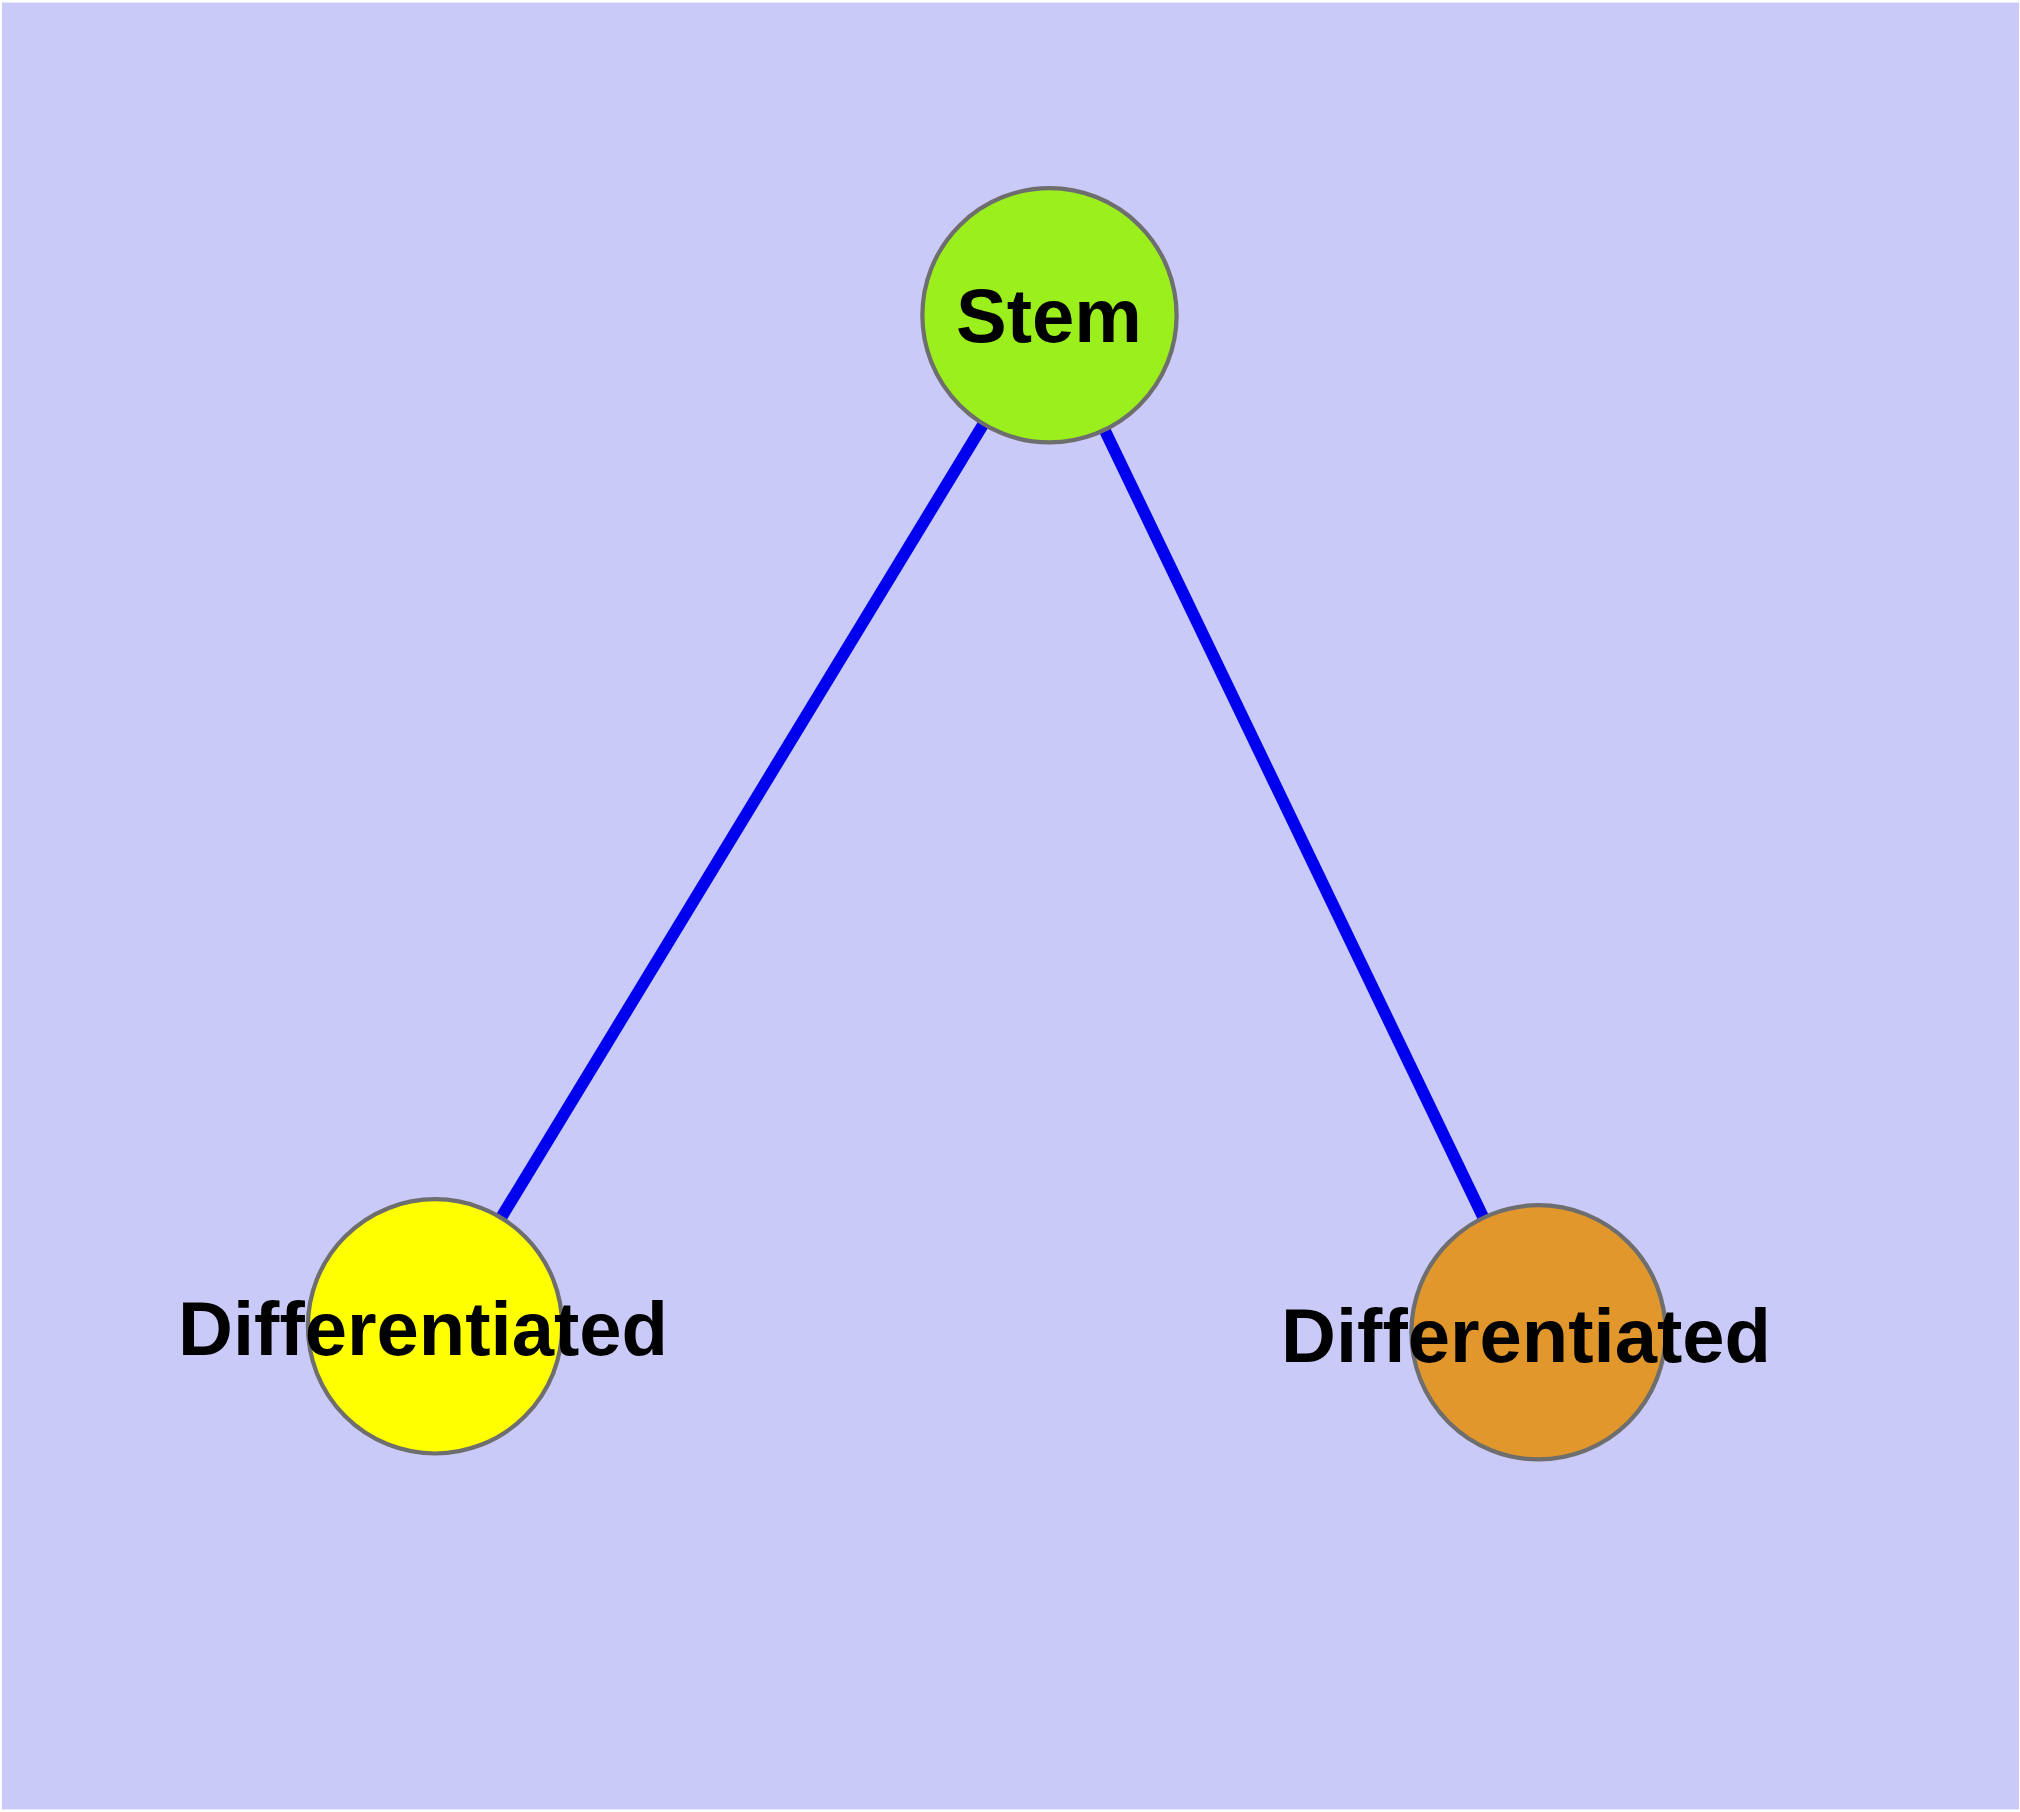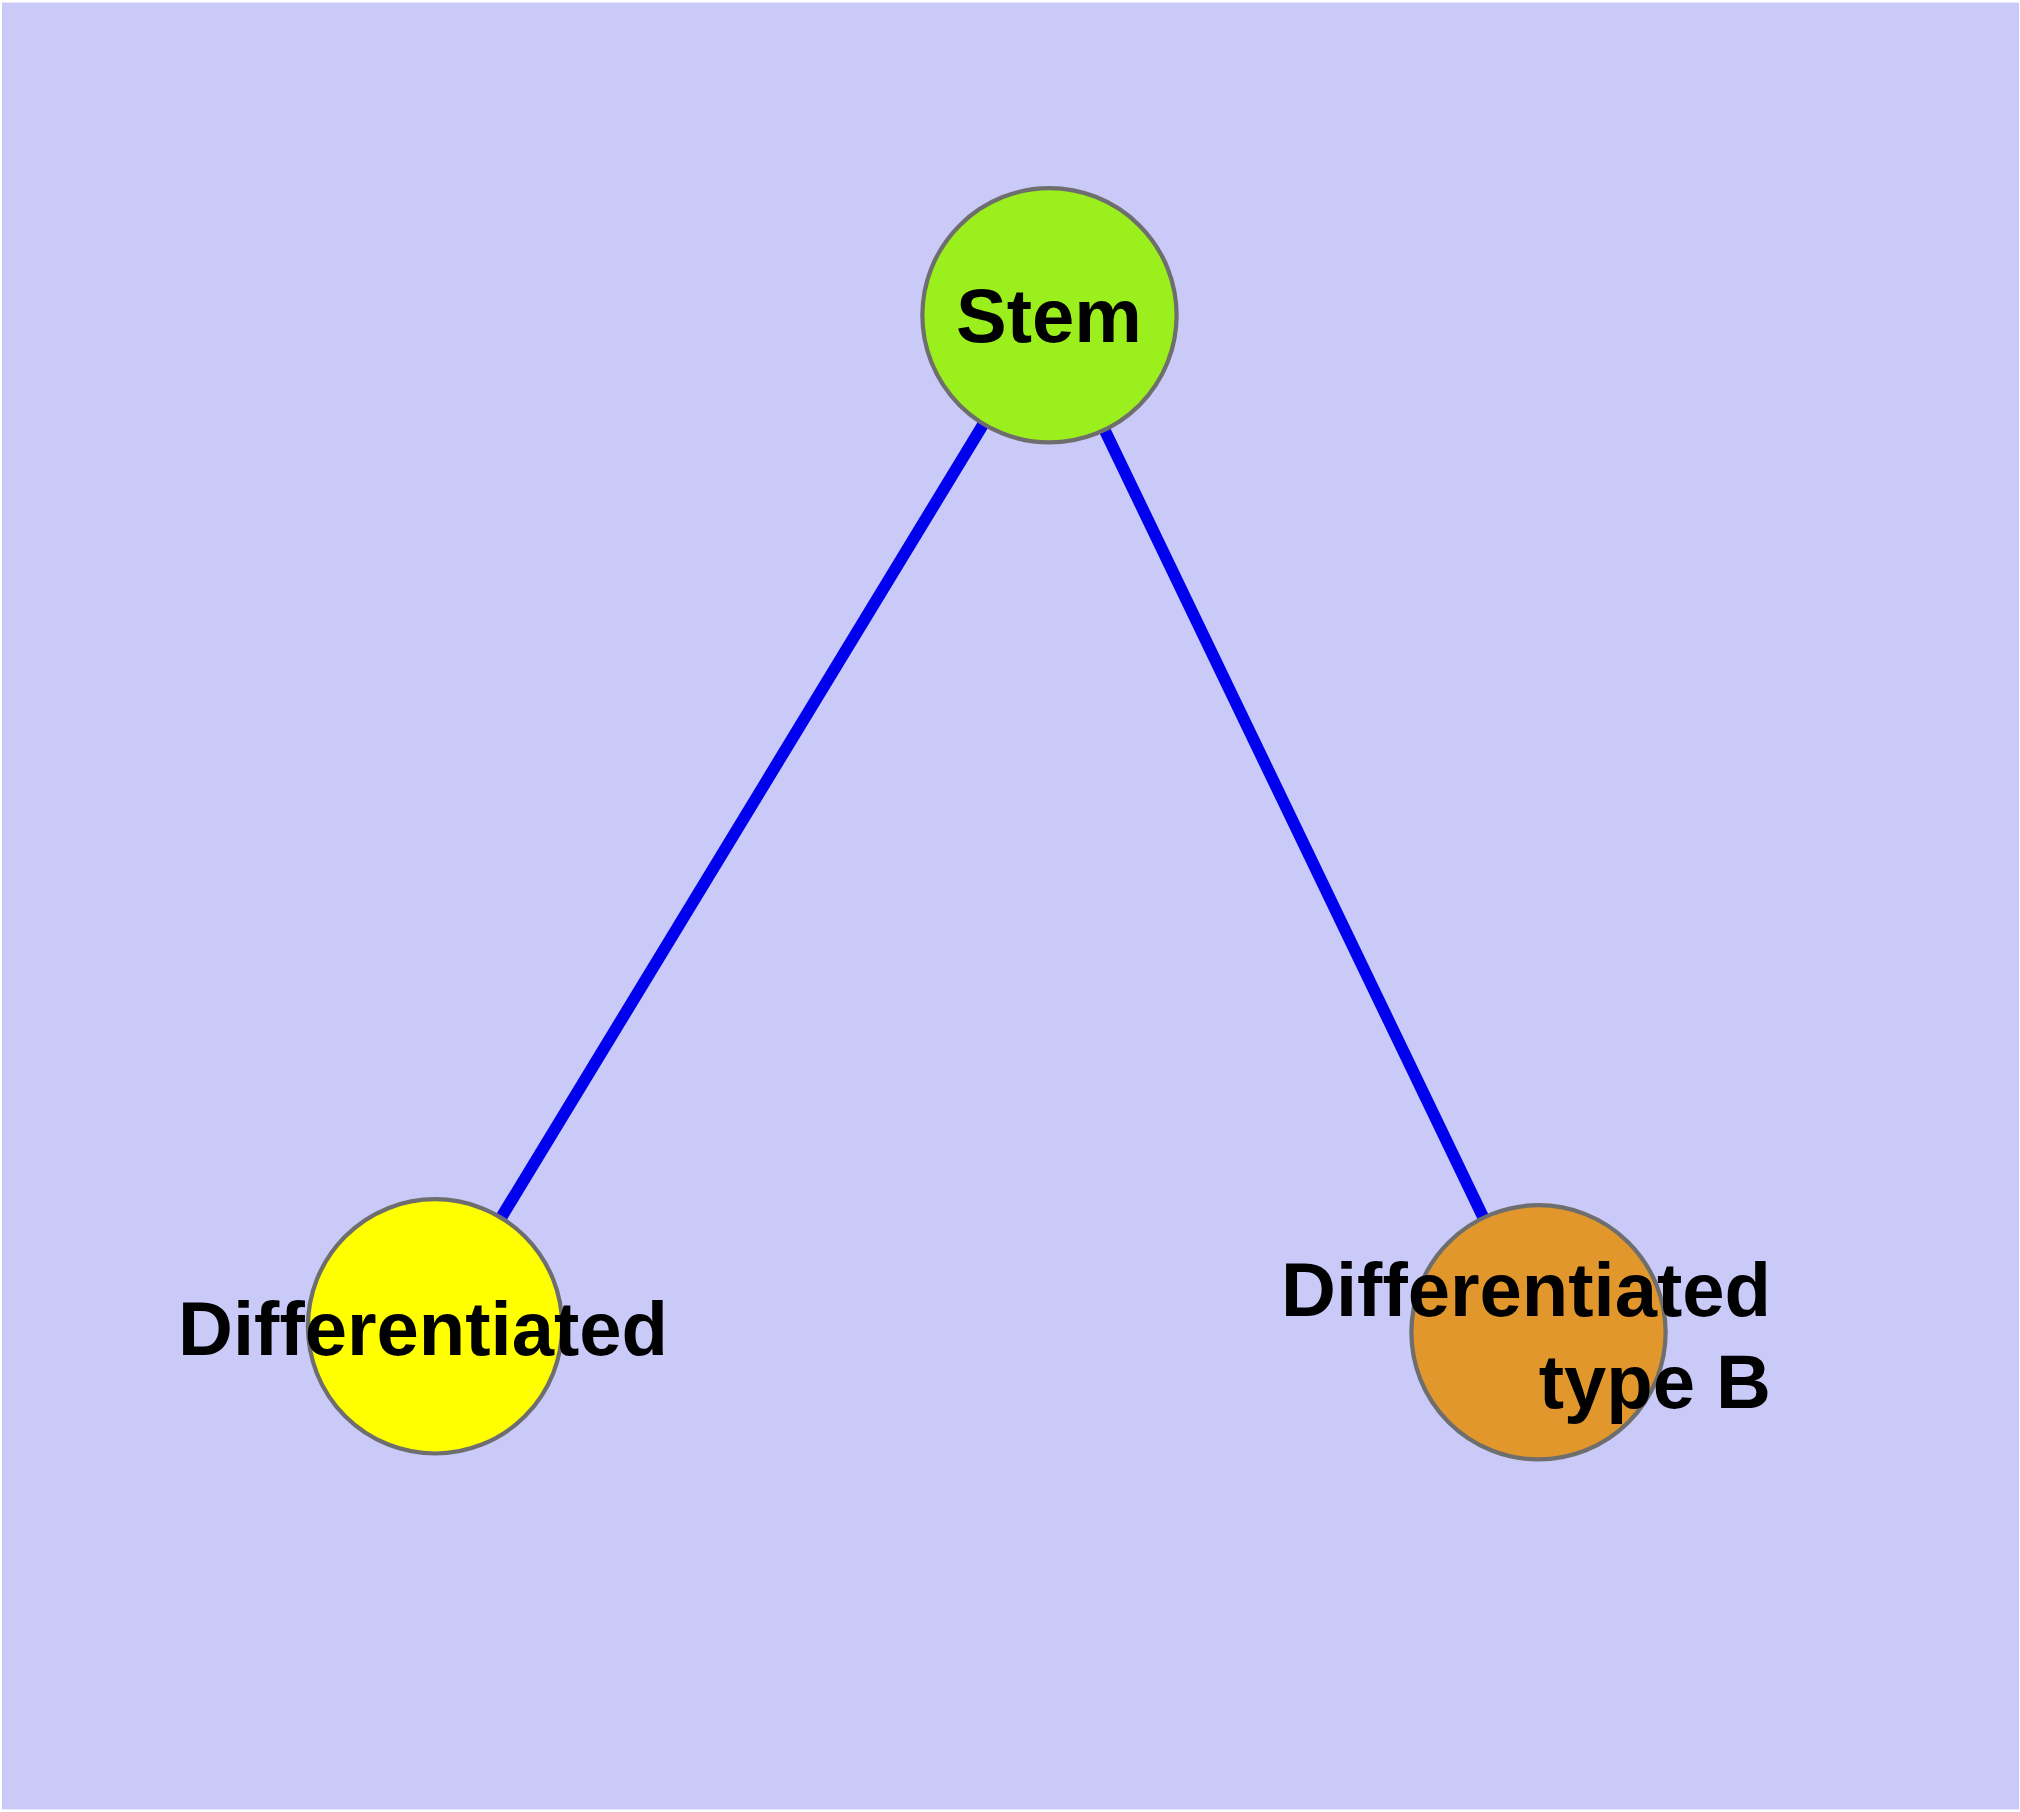--- a/index.html
+++ b/index.html
@@ -20,21 +20,21 @@
     position: absolute;
     left: 0;
     top: 0;
     width: 2021px;
     height: 1812px;
     display: block;
   }
   .node-label {
     position: absolute;
     transform: translate(-50%, -50%);
-    text-align: right;
+    text-align: left;
     font-weight: bold;
     font-size: 76px;
     line-height: 92px;
     color: #000000;
     white-space: nowrap;
     pointer-events: none;
   }
 </style>
 </head>
 <body>
@@ -56,17 +56,16 @@
   <div class="node-label" style="left:1049px; top:316px;">
     <div>Stem</div>
   </div>
 
   <div class="node-label" style="left:423px; top:1329px;">
     <div>Differentiated</div>
   </div>
 
   <div class="node-label" style="left:1526px; top:1336px;">
     <div>Differentiated</div>
-    <div>type B</div>
   </div>
 
 </div>
 
 
 </body></html>

